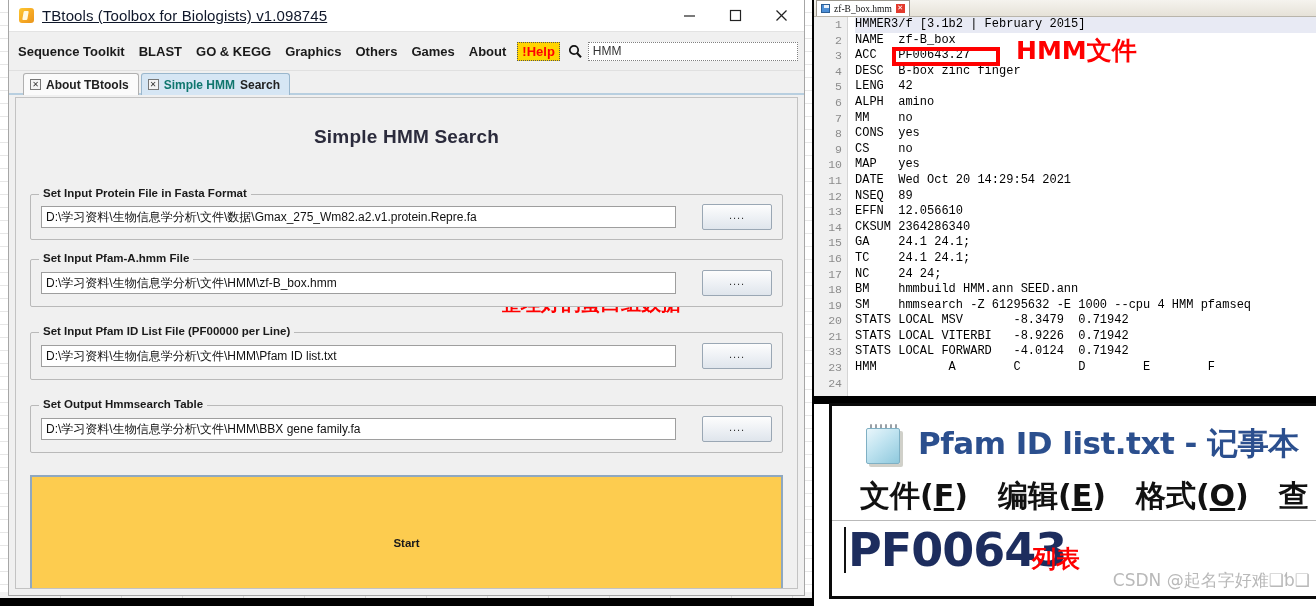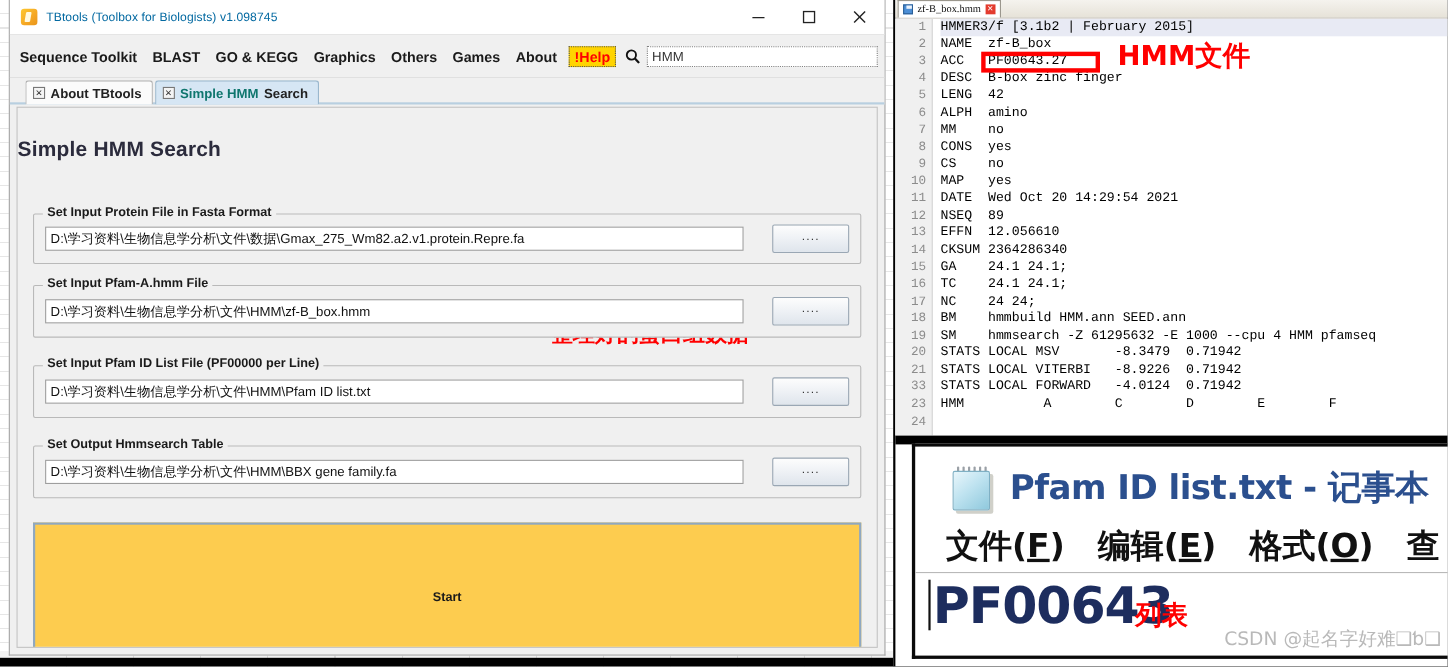--- a/index.html
+++ b/index.html
@@ -42,21 +42,21 @@
   .app-icon {
     width: 15px; height: 15px; margin: 0 8px 0 10px;
     border-radius: 3px;
     background: linear-gradient(135deg,#fdc830 0%, #f5a623 60%, #e8951b 100%);
     position: relative; flex: 0 0 auto;
   }
   .app-icon::after{
     content:""; position:absolute; left:4px; top:3px; width:5px; height:9px;
     background:#fff9e0; border-radius:1px; transform: skewX(-10deg);
   }
-  .title-text { font-size: 11px; color: #0369a1; letter-spacing: 0.1px; }
+  .title-text { font-size: 15px; color: #0f172a; letter-spacing: 0.1px; text-decoration: underline; }
   .win-btns { margin-left: auto; display: flex; align-items: center; height: 100%; }
   .win-btn {
     width: 46px; height: 32px; display: flex; align-items: center; justify-content: center;
     font-size: 13px; color: #222;
   }
   .win-btn svg { display:block; }
 
   .menubar {
     height: 39px; background: #f0f0f0;
     display: flex; align-items: center;
@@ -101,21 +101,21 @@
   }
   .tab-red { color:#0f766e; }
   .tab-blk { color:#222; }
 
   .content {
     flex: 1 1 auto; background: #f0f0f0;
     border: 1px solid #c3c3c3; margin: 2px 6px 6px 6px;
     position: relative; overflow: hidden;
   }
   .page-title {
-    font-size: 19px; font-weight: bold; color:#2b2b3c;
+    text-align:center; font-size: 19px; font-weight: bold; color:#2b2b3c;
     margin-top: 28px; letter-spacing: .2px;
   }
 
   .group {
     position: absolute; left: 14px; right: 14px;
     border: 1px solid #b9b9b9; border-radius: 2px;
     background: #f0f0f0;
   }
   .group-title {
     position:absolute; top:-8px; left:8px; background:#f0f0f0;

